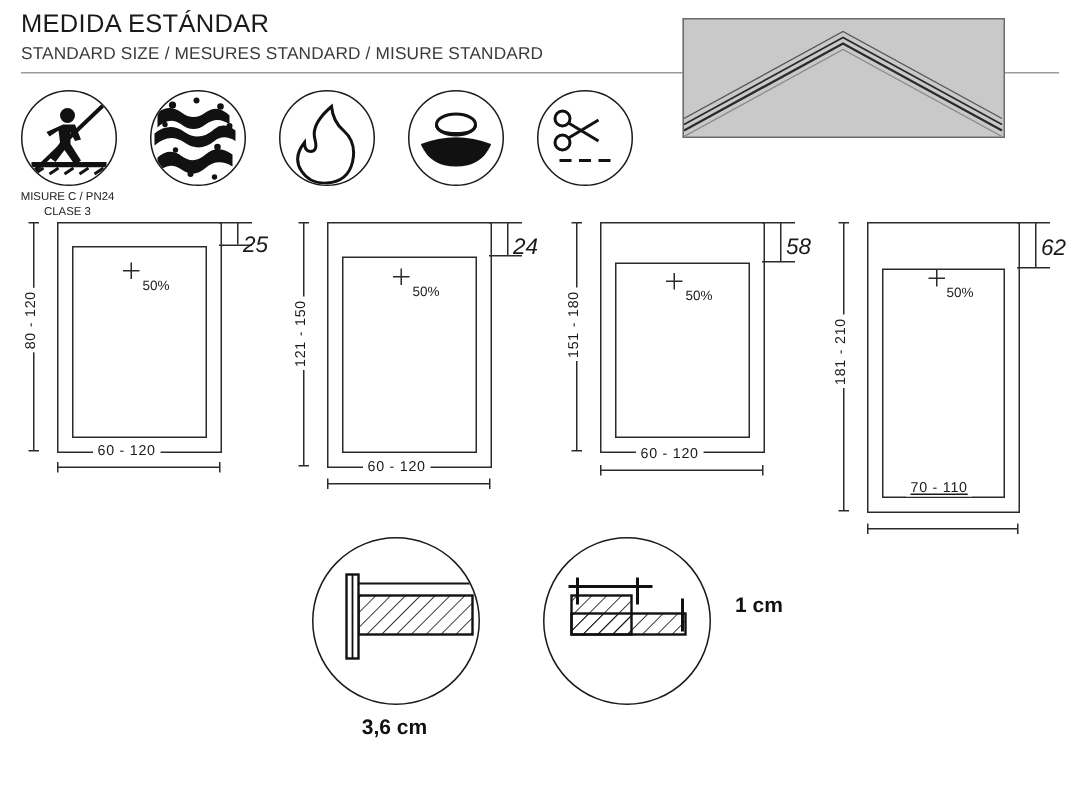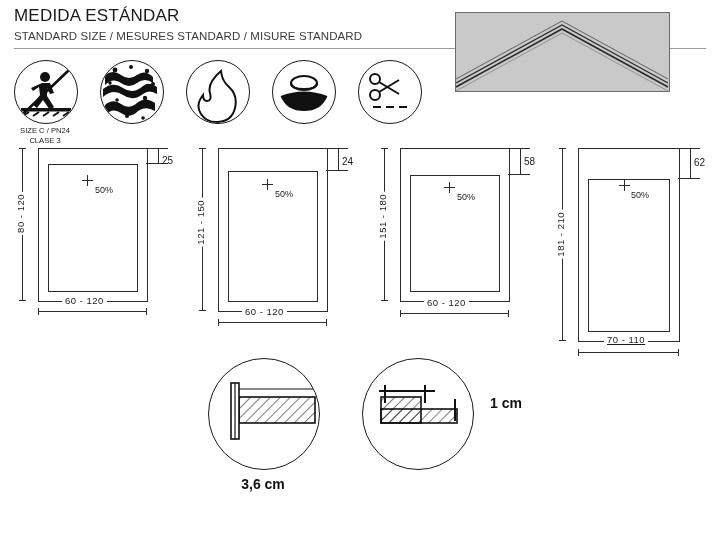--- a/index.html
+++ b/index.html
@@ -83,21 +83,21 @@
   .lbl-v{
     position:absolute;font-size:9.5px;color:#1a1a1a;
     writing-mode:vertical-rl;transform:rotate(180deg);
     letter-spacing:.5px;background:#fff;padding:2px 0;
   }
   .lbl-h{
     position:absolute;font-size:9.5px;color:#1a1a1a;
     letter-spacing:.5px;background:#fff;padding:0 3px;white-space:nowrap;
   }
   .lbl-top{
-    position:absolute;font-size:10px;color:#1a1a1a;white-space:nowrap;
+    position:absolute;font-size:15px;color:#1a1a1a;white-space:nowrap;font-style:italic;
   }
 
   
   .detail{
     position:absolute;width:110px;height:110px;border-radius:50%;
     border:1.8px solid #1a1a1a;background:#fff;overflow:hidden;
   }
   .detail svg{position:absolute;left:0;top:0;}
   .detail-lbl{
     position:absolute;font-size:14px;font-weight:bold;color:#111;
@@ -139,21 +139,21 @@
           <line x1="8" y1="55" x2="14" y2="51"></line>
           <line x1="18" y1="55" x2="24" y2="51"></line>
           <line x1="28" y1="55" x2="34" y2="51"></line>
           <line x1="38" y1="55" x2="44" y2="51"></line>
           <line x1="48" y1="55" x2="54" y2="51"></line>
         </g>
         <line x1="8" y1="53" x2="54" y2="9" stroke="#111" stroke-width="2.6"></line>
       </svg>
     </div>
     <div class="clase-lbl" style="left:-12px;">
-      <span>SIZE C / PN24</span><br>
+      <span>MISURE C / PN24</span><br>
       <span>CLASE 3</span>
     </div>
 
     <div class="picto" style="left:86px;">
       <svg width="62" height="62" viewBox="0 0 62 62">
         <g fill="#111">
           <path d="M4 14 q8 -6 16 0 q8 6 16 0 q8 -6 16 2 l0 6 q-8 -6 -16 0 q-8 6 -16 0 q-8 -6 -16 2 Z"></path>
           <path d="M2 28 q10 -8 20 -1 q10 7 20 -2 q6 -5 14 1 l0 7 q-8 -5 -14 0 q-10 8 -20 1 q-10 -7 -20 2 Z"></path>
           <path d="M4 44 q8 -7 16 -1 q8 6 16 -1 q8 -7 18 0 l0 8 q-10 -6 -18 1 q-8 7 -16 1 q-8 -6 -16 2 Z"></path>
           <circle cx="14" cy="9" r="2.4"></circle>
@@ -267,21 +267,21 @@
   <div class="abs dim-h" style="left:678px;top:178px;width:22px;"></div>
   <div class="abs dim-v" style="left:690px;top:148px;height:30px;"></div>
   <div class="abs lbl-top" style="left:694px;top:157px;">62</div>
   <div class="abs dim-v" style="left:562px;top:148px;height:192px;"></div>
   <div class="abs tick-h" style="left:559px;top:148px;"></div>
   <div class="abs tick-h" style="left:559px;top:340px;"></div>
   <div class="abs lbl-v" style="left:555px;top:210px;">181 - 210</div>
   <div class="abs dim-h" style="left:578px;top:352px;width:100px;"></div>
   <div class="abs tick-v" style="left:578px;top:349px;"></div>
   <div class="abs tick-v" style="left:678px;top:349px;"></div>
-  <div class="abs lbl-h" style="left:604px;top:334px;text-decoration:underline;">70  - 110</div>
+  <div class="abs lbl-h" style="left:604px;top:320px;text-decoration:underline;">70  - 110</div>
 
   <div class="detail" style="left:208px;top:358px;">
     <svg width="110" height="110" viewBox="0 0 110 110">
       <defs>
         <pattern id="hatch" width="7" height="7" patternUnits="userSpaceOnUse" patternTransform="rotate(45)">
           <line x1="0" y1="0" x2="0" y2="7" stroke="#111" stroke-width="1.1"></line>
         </pattern>
       </defs>
       <rect x="30" y="38" width="76" height="26" fill="url(#hatch)" stroke="#111" stroke-width="1.6"></rect>
       <rect x="22" y="24" width="8" height="56" fill="#fff" stroke="#111" stroke-width="1.6"></rect>

